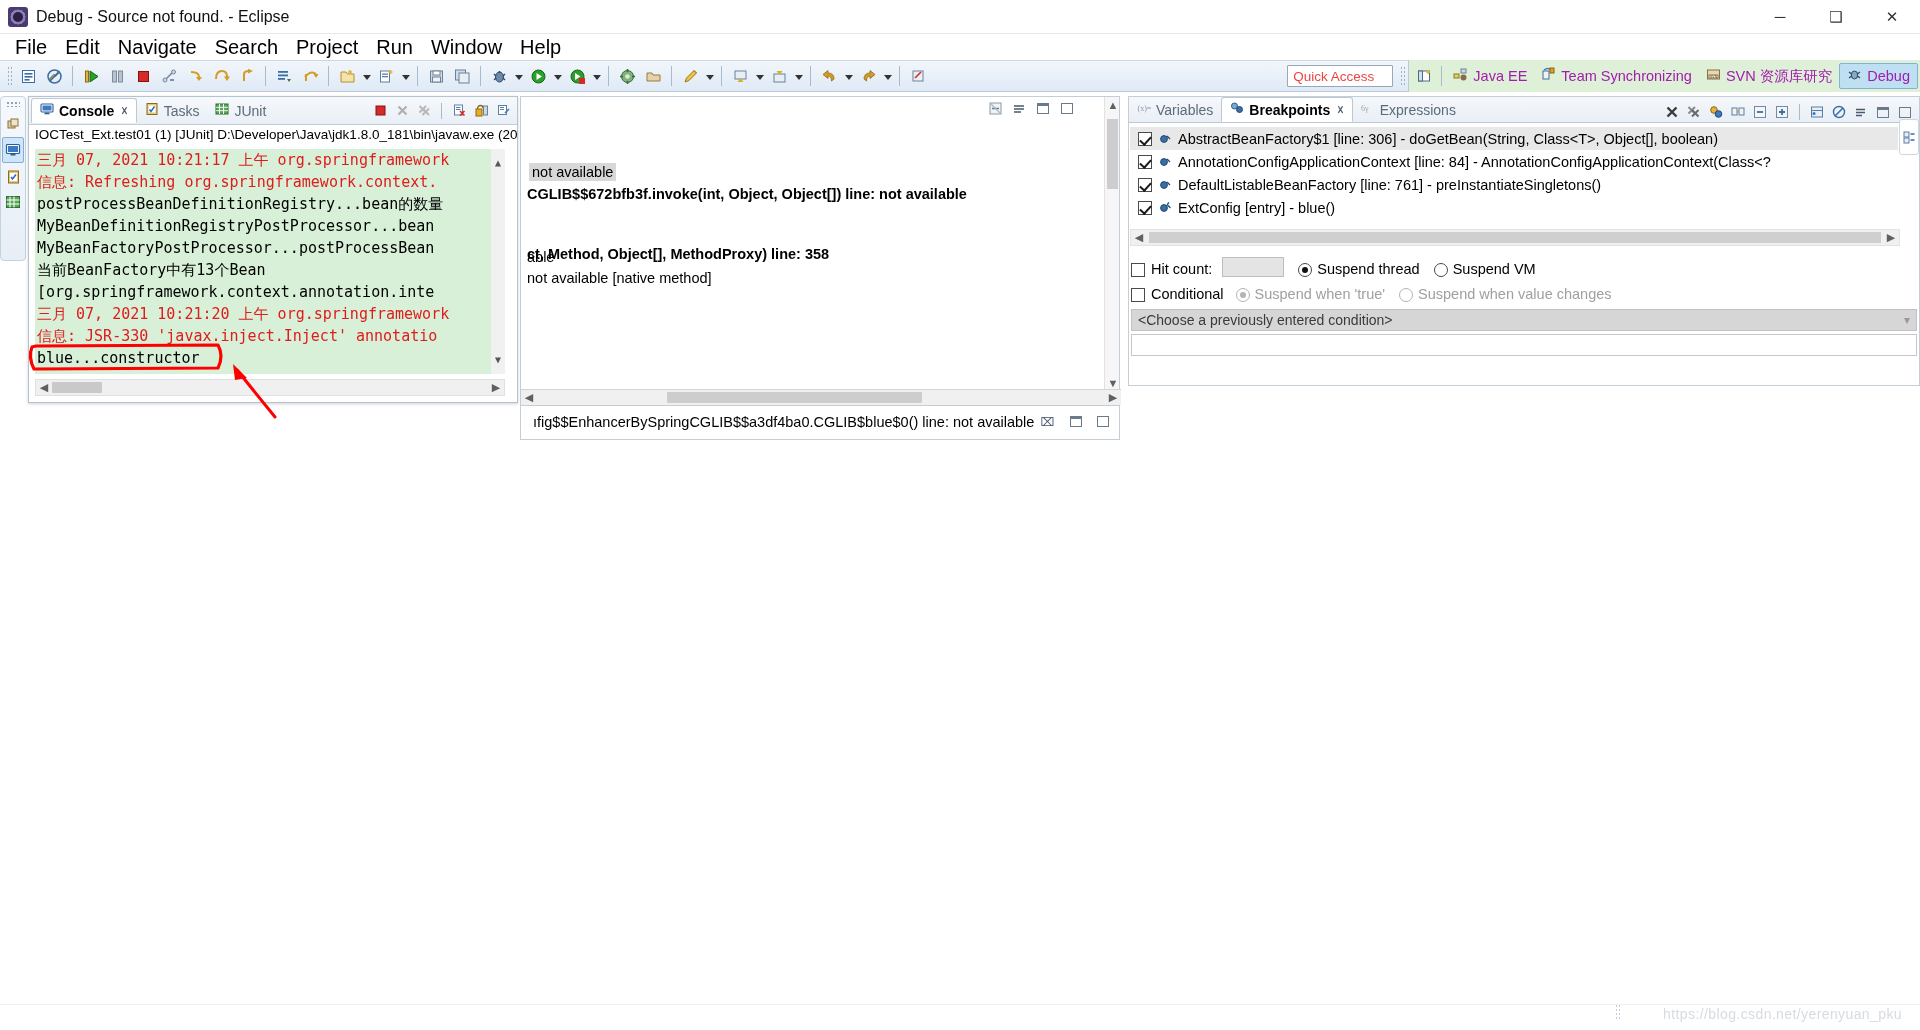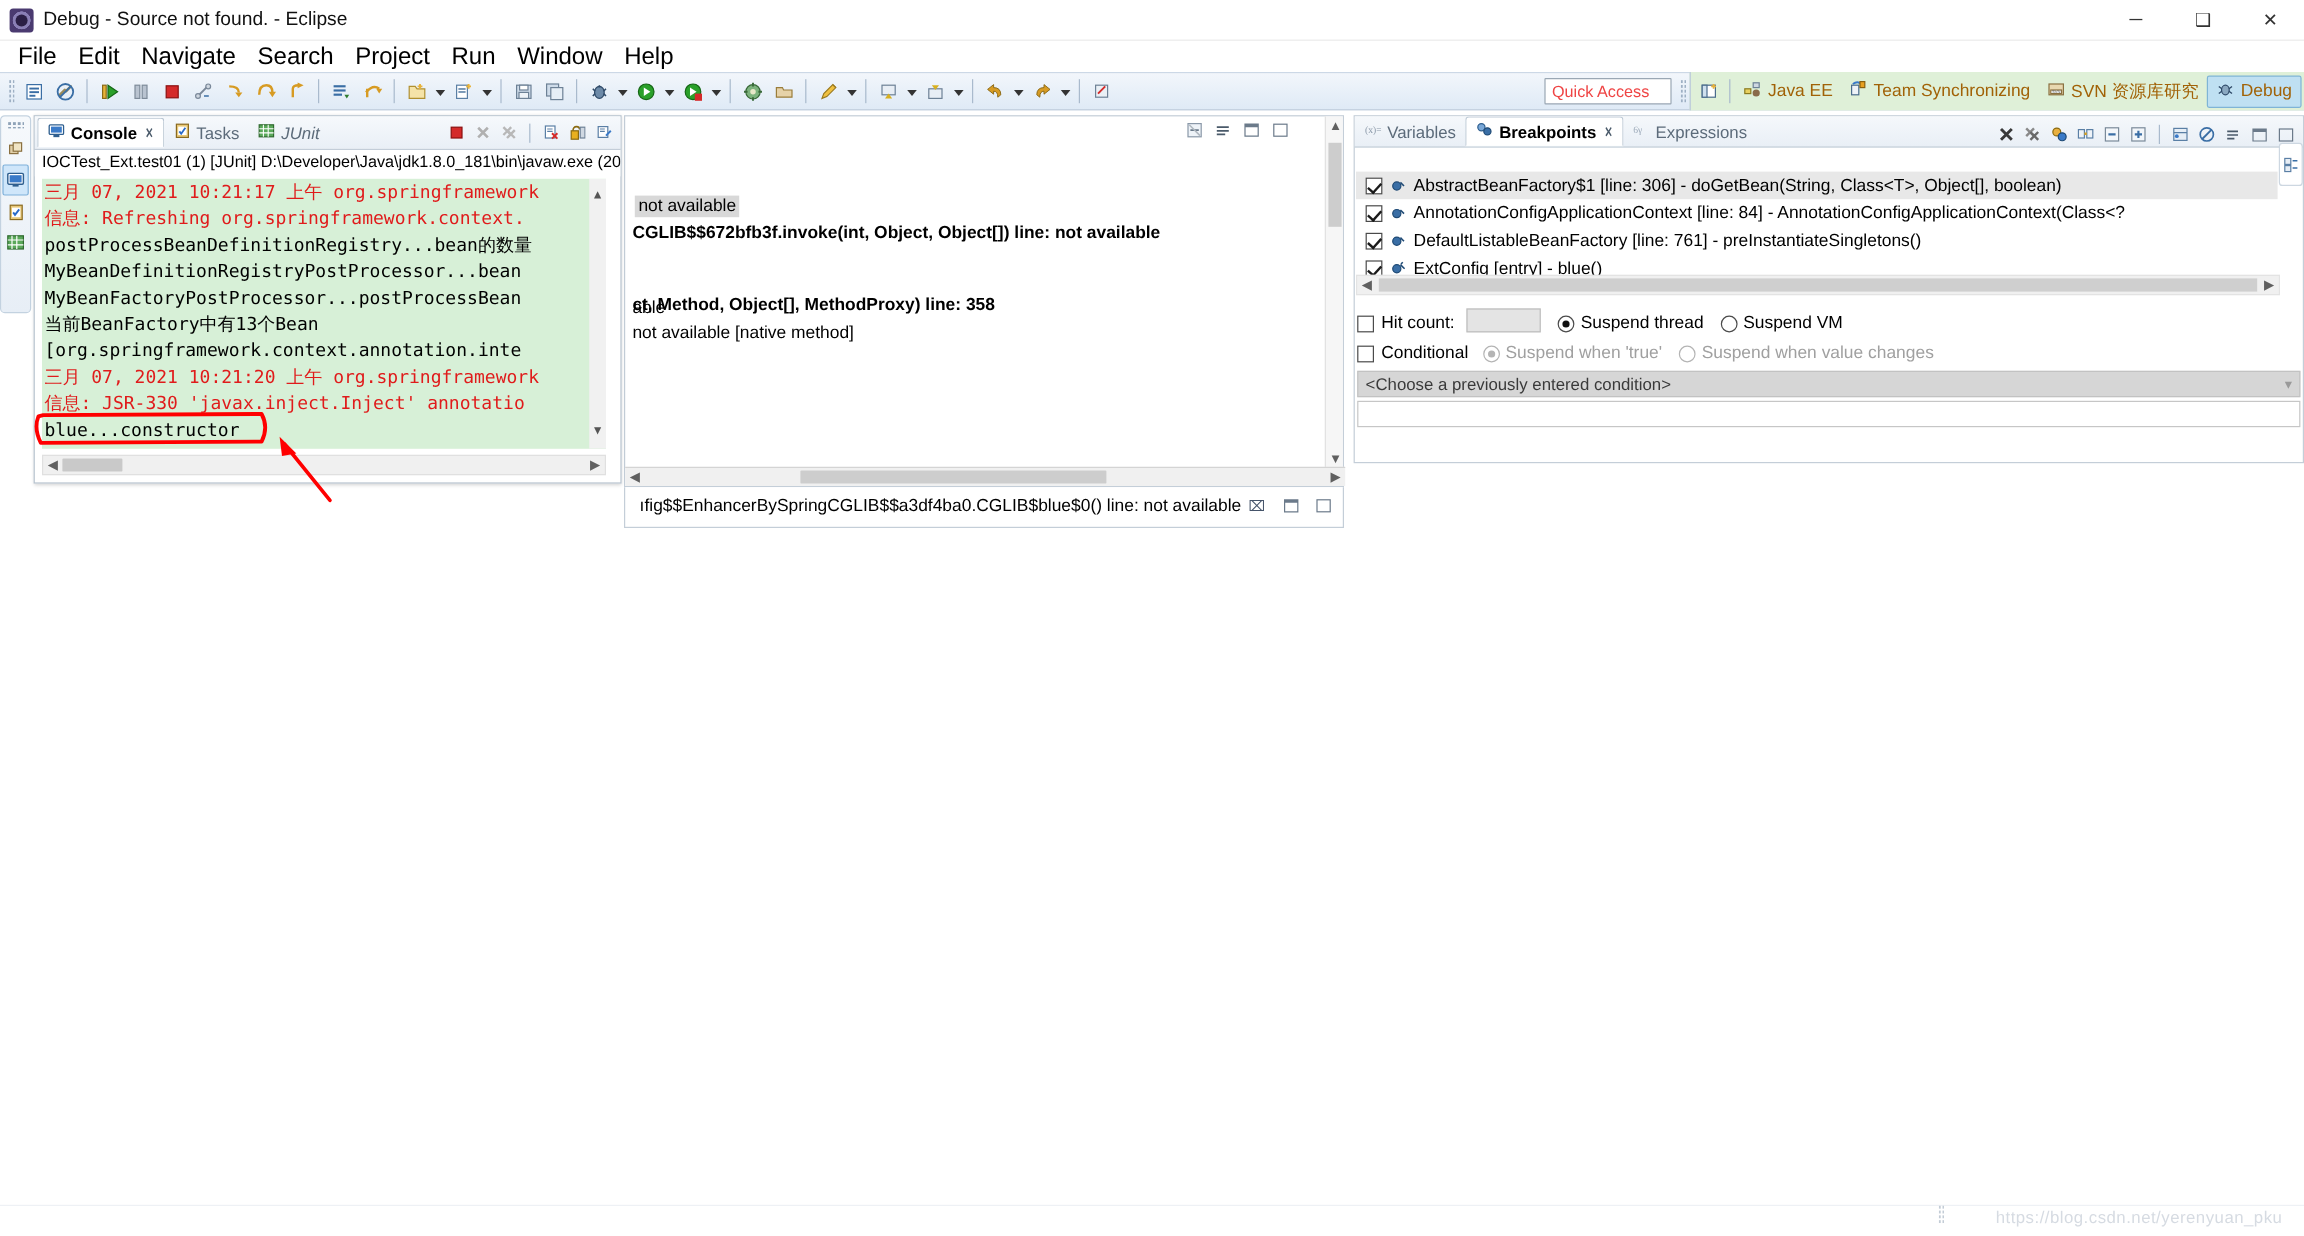--- a/index.html
+++ b/index.html
@@ -85,21 +85,21 @@
     margin-right: 4px;
   }
   .persp-bar {
     height: 32px; background: #dff0d8;
     display: flex; align-items: center; padding: 0 2px;
     border-left: 1px solid #b9c8da;
     margin-right: 0;
   }
   .persp-item {
     display: flex; align-items: center; gap: 5px;
-    font-size: 14.5px; color: #a16207; padding: 3px 7px; white-space: nowrap;
+    font-size: 14.5px; color: #a21caf; padding: 3px 7px; white-space: nowrap;
   }
   .persp-item.active {
     background: #bfe0f2; border: 1px solid #7fb4d6; border-radius: 2px;
   }
   .persp-sep { width: 1px; height: 20px; background: #a9bacd; margin: 0 4px; }
 
   
   .fastview {
     position: absolute; left: 0; top: 96px; width: 26px; height: 165px;
     background: linear-gradient(#f6f9fc, #e7eef6);
@@ -193,21 +193,21 @@
     background: #f0f0f0; border: 1px solid #e0e0e0;
     display: flex; align-items: center;
   }
   .console-hscroll .thumb { height: 11px; background: #c9c9c9; border-radius: 1px; }
 
   
   #right-panel {
     left: 1128px; top: 96px; width: 792px; height: 290px;
     border: 1px solid #c4ced8; background: #fff;
   }
-  .bp-list { position: absolute; left: 1px; top: 46px; width: 768px; }
+  .bp-list { position: absolute; left: 1px; top: 30px; width: 768px; }
   .bp-row {
     height: 23px; display: flex; align-items: center; gap: 6px;
     padding-left: 8px; font-size: 14.5px; color: #000; white-space: nowrap;
   }
   .bp-row.sel { background: #e8e8e8; }
   .bp-check {
     width: 14px; height: 14px; border: 1px solid #4a4a4a; background: #fff;
     position: relative; flex: 0 0 auto;
   }
   .bp-check::after {
@@ -673,21 +673,21 @@
       <div class="ptab">
         <span>
           <svg width="14" height="14" viewBox="0 0 14 14">
               <rect x="2" y="1.5" width="10" height="11" fill="#e8c878" stroke="#8a6a20"></rect>
               <rect x="3.5" y="3.5" width="7" height="7" fill="#fff"></rect>
               <path d="M4.5 7.5 L6 9.5 L9.5 4.5" stroke="#2a6ac8" stroke-width="1.5" fill="none"></path>
             </svg>
         </span>
         <span>Tasks</span>
       </div>
-      <div class="ptab" style="font-style:italic;">
+      <div class="ptab" style="">
         <span>
           <svg width="14" height="14" viewBox="0 0 14 14">
               <rect x="1" y="2" width="12" height="10" fill="#5aa85a" stroke="#2f6a2f"></rect>
               <path d="M4.5 2 L4.5 12 M8.5 2 L8.5 12 M1 5.3 L13 5.3 M1 8.7 L13 8.7" stroke="#fff" stroke-width="0.9"></path>
             </svg>
         </span>
         <span>JUnit</span>
       </div>
       <div class="ptab-actions">
         <div class="ptab-btn">

